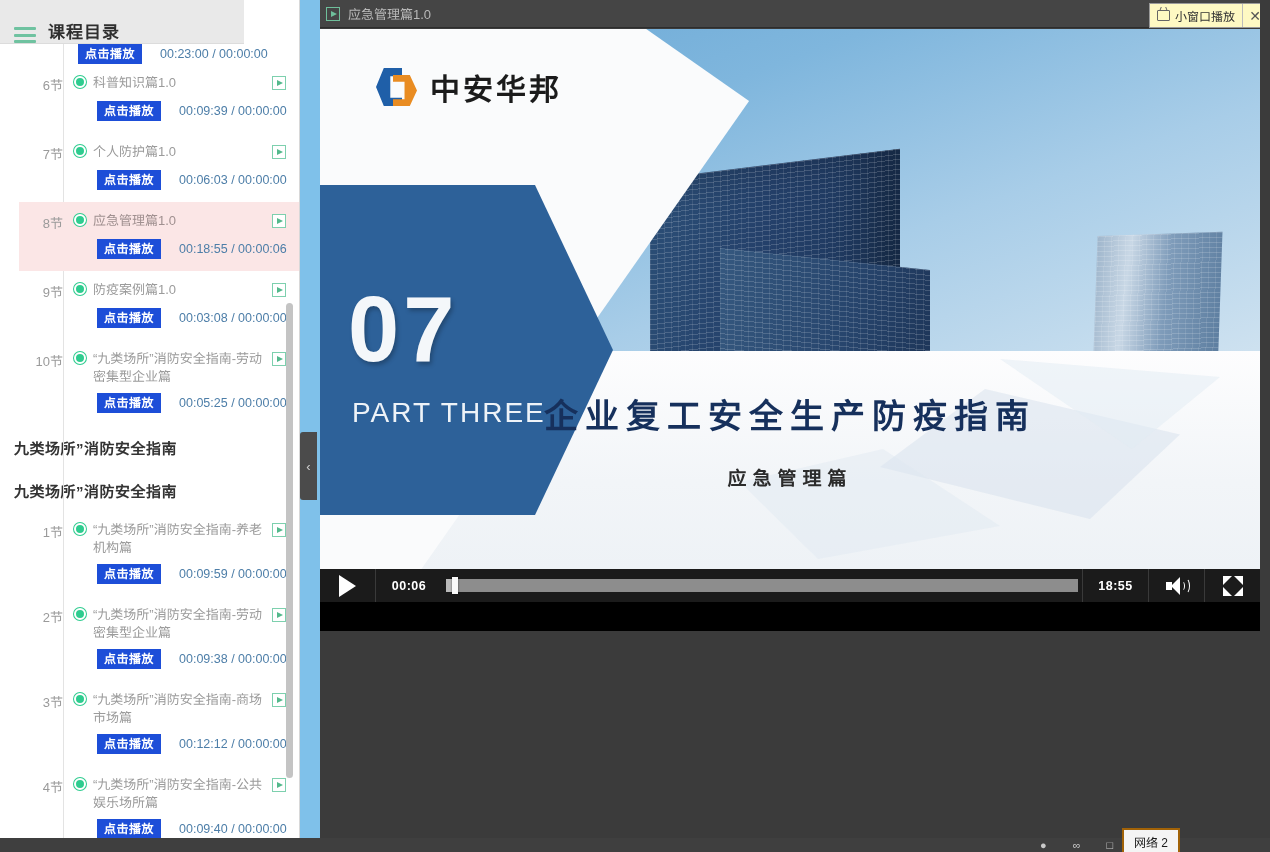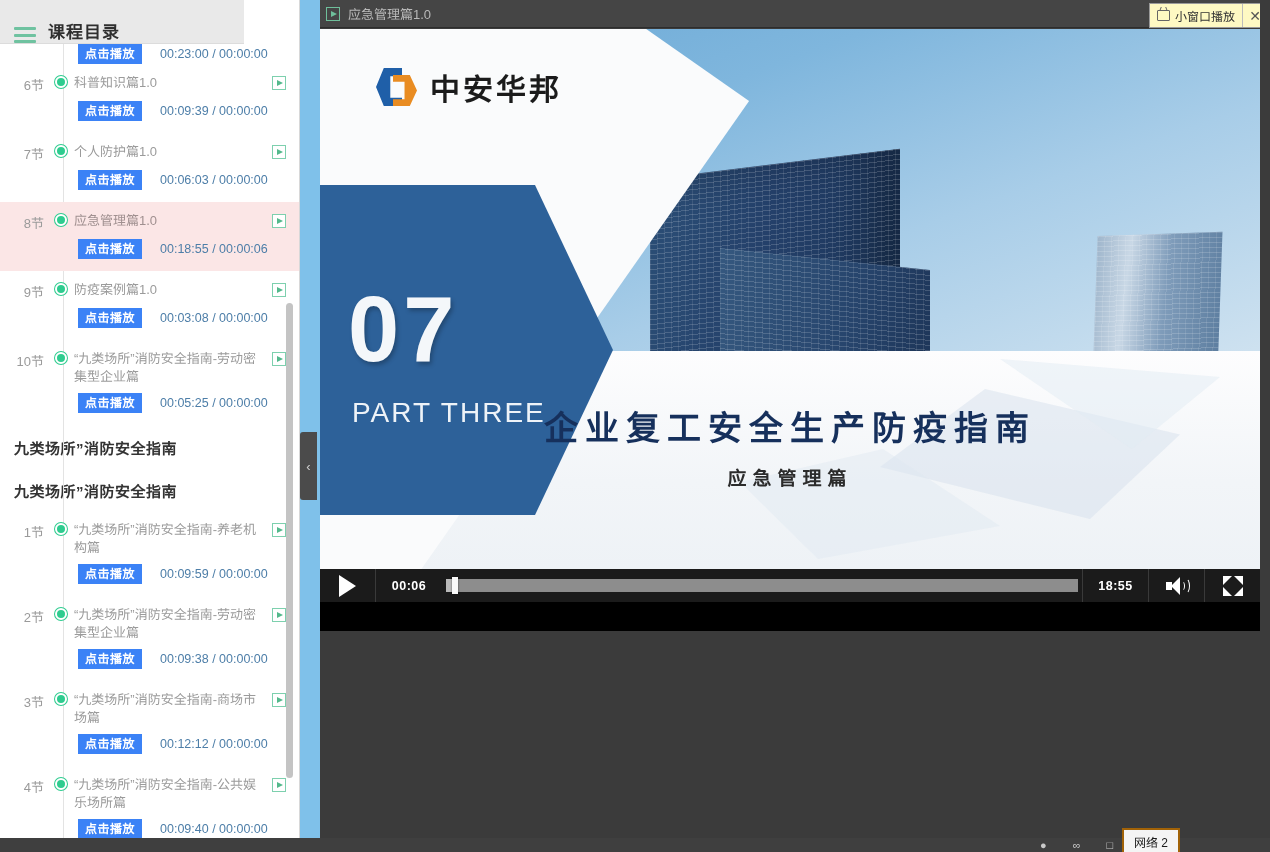--- a/index.html
+++ b/index.html
@@ -44,20 +44,21 @@
   
   .rail {
     position: absolute; left: 63px; top: 0; width: 1px; bottom: 0;
     background: #e3e3e3;
   }
 
   .lesson {
     position: relative;
     padding: 10px 14px 12px 0;
     min-height: 56px;
+    margin-left: 19px;
   }
   .lesson.active { background: #fbe6e6; }
   .lesson-top { display: flex; align-items: flex-start; }
   .lesson-num {
     width: 48px; flex: none; text-align: right;
     font-size: 13px; color: #9a9a9a; padding-top: 1px;
     padding-right: 4px;
   }
   .dot-wrap { width: 26px; flex: none; display: flex; justify-content: center; padding-top: 2px; }
   .dot {
@@ -76,21 +77,21 @@
     border: 1px solid #7dd0ae; position: relative; background: #fff;
   }
   .play-ico::after {
     content: ""; position: absolute; left: 4px; top: 3px;
     border-left: 6px solid #53b98c;
     border-top: 3.5px solid transparent;
     border-bottom: 3.5px solid transparent;
   }
   .lesson-bottom { display: flex; align-items: center; margin-top: 7px; padding-left: 78px; }
   .play-badge {
-    background: #3b82f6; color: #fff; font-size: 12px; font-weight: bold;
+    background: #1d4ed8; color: #fff; font-size: 12px; font-weight: bold;
     padding: 3px 7px; line-height: 14px; letter-spacing: 0.5px;
     white-space: nowrap;
   }
   .time-text { font-size: 12.5px; color: #4d7ea8; margin-left: 18px; white-space: nowrap; }
 
   .section-title {
     font-size: 15px; font-weight: bold; color: #333;
     padding: 12px 14px 10px 14px;
     letter-spacing: 0.5px;
   }
@@ -275,21 +276,21 @@
   }
   #logo-mark .hexR {
     position: absolute; left: 17px; top: 9px; width: 24px; height: 31px;
     background: #e98c22;
     clip-path: polygon(0 0, 70% 0, 100% 50%, 70% 100%, 0 100%, 0 78%, 48% 78%, 48% 22%, 0 22%);
   }
   #logo-text {
     font-size: 30px; font-weight: bold; color: #1b1b1b; letter-spacing: 3px;
   }
   #slide-title {
-    position: absolute; left: 0; right: 0; top: 372px;
+    position: absolute; left: 0; right: 0; top: 360px;
     text-align: center;
     font-size: 34px; font-weight: bold; color: #16305c; letter-spacing: 7px;
   }
   #slide-sub {
     position: absolute; left: 0; right: 0; top: 434px;
     text-align: center;
     font-size: 19px; font-weight: bold; color: #2b2b2b; letter-spacing: 6px;
   }
 
   

